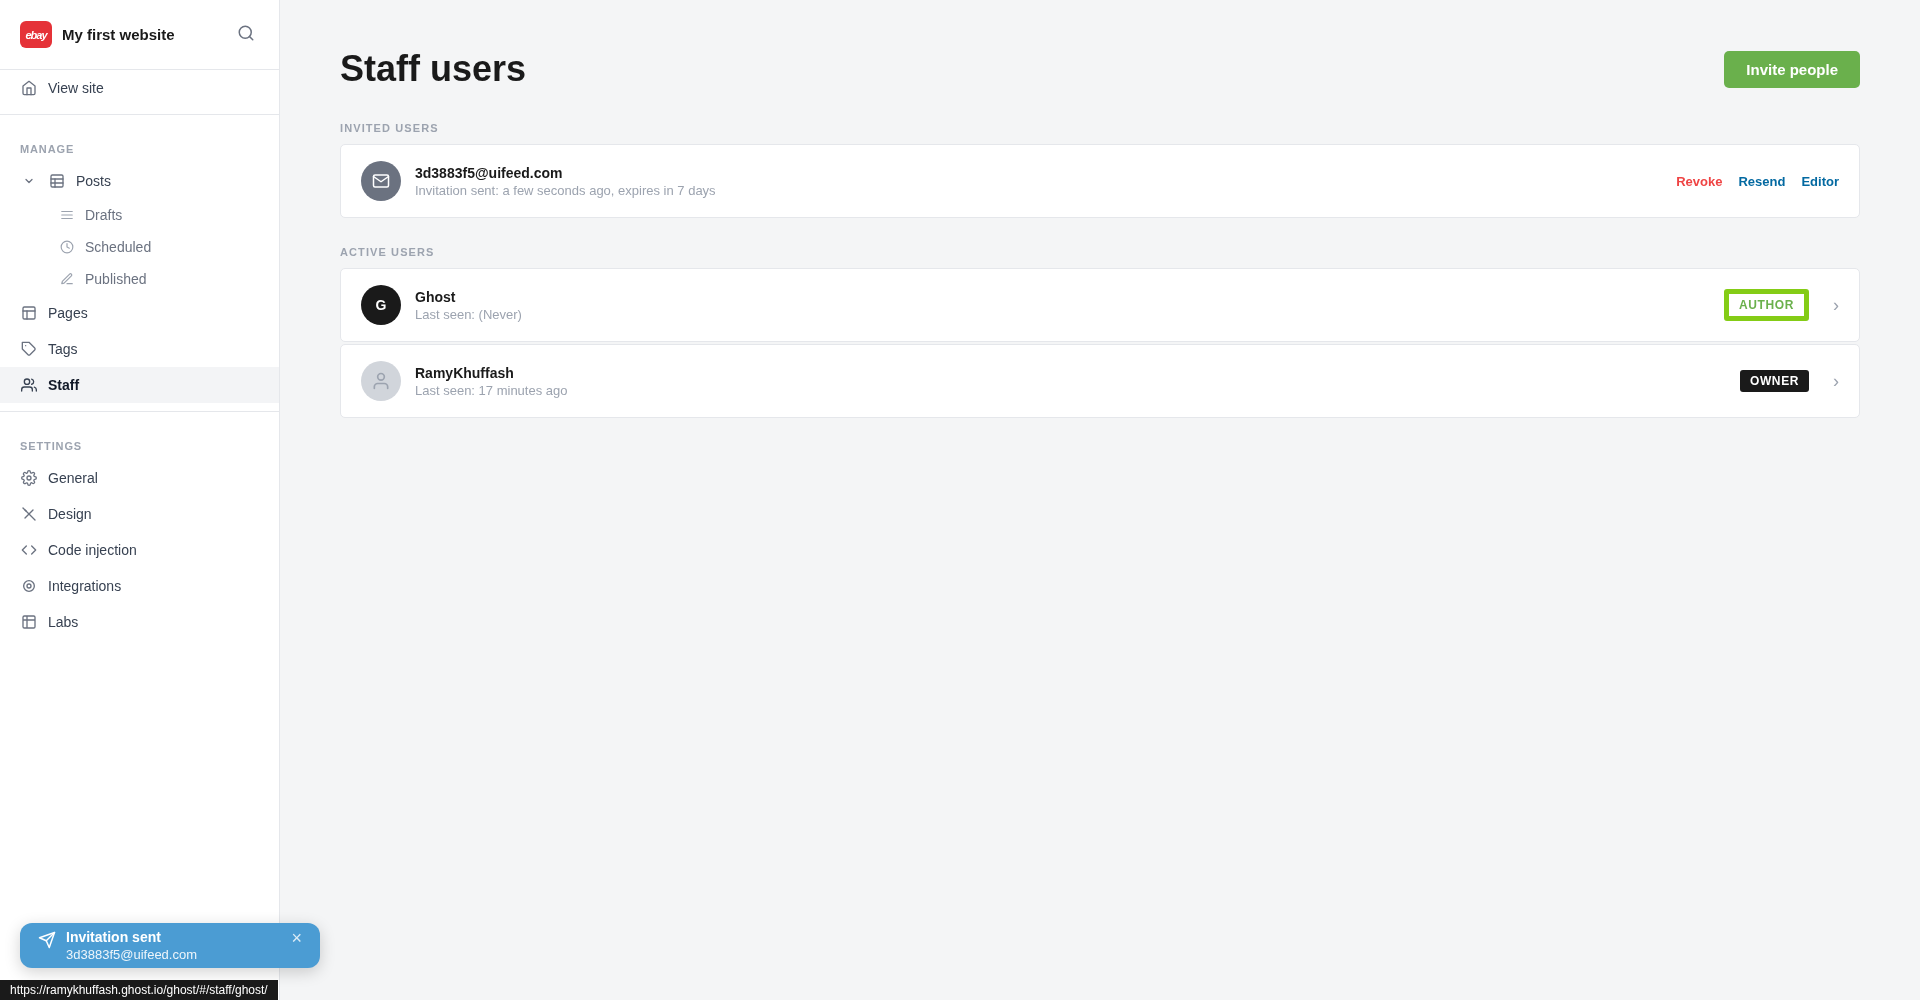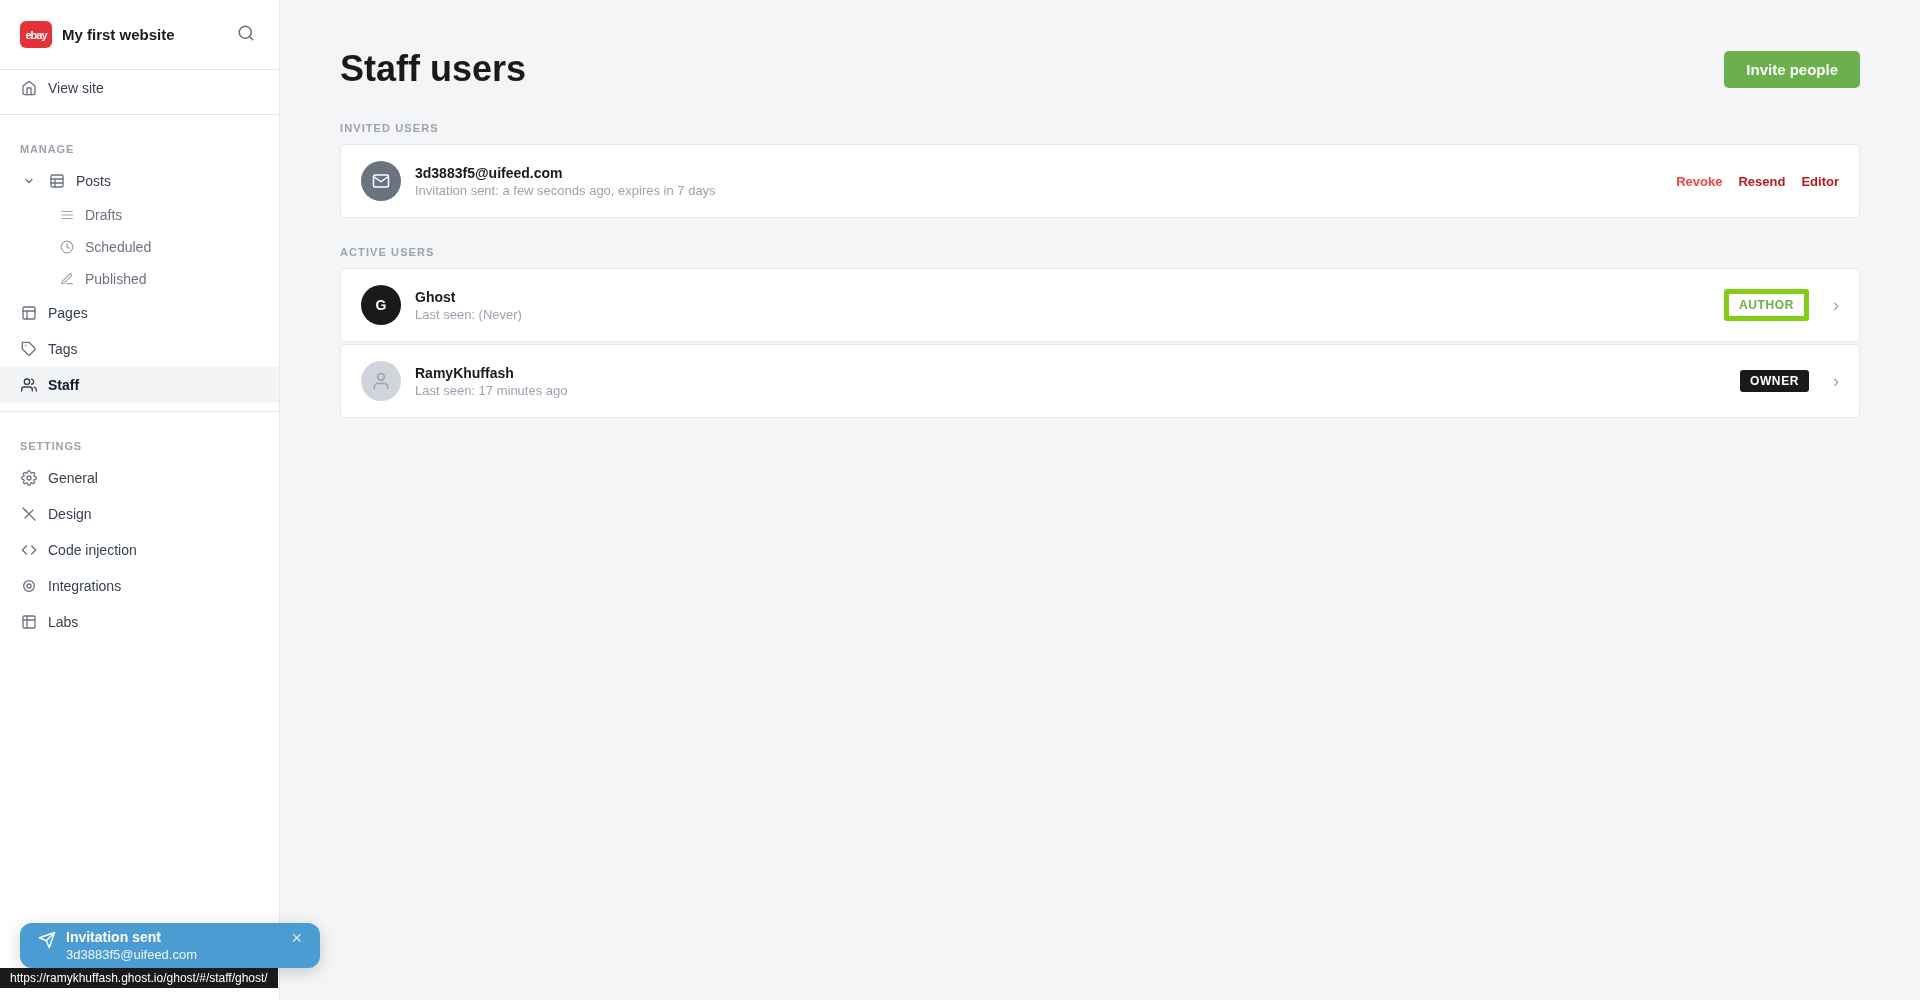--- a/index.html
+++ b/index.html
@@ -33,20 +33,21 @@
       height: 27px;
       background: #e53238;
       border-radius: 6px;
       display: flex;
       align-items: center;
       justify-content: center;
       color: white;
       font-weight: 900;
       font-size: 11px;
       letter-spacing: -1px;
+      font-style: italic;
     }
     .site-name {
       font-size: 15px;
       font-weight: 600;
       color: #1a1a1a;
     }
     .search-icon-btn {
       background: none;
       border: none;
       cursor: pointer;
@@ -205,21 +206,21 @@
 
     .user-actions {
       display: flex;
       align-items: center;
       gap: 16px;
       margin-left: 26px;
     }
     .action-link {
       font-size: 13px;
       font-weight: 600;
-      color: #b91c1c;
+      color: #0369a1;
       cursor: pointer;
       background: none;
       border: none;
       text-decoration: none;
       transition: color 0.15s;
     }
     .action-link.danger { color: #ef4444; }
 
     .role-badge {
       font-size: 12px;
@@ -284,21 +285,21 @@
       cursor: pointer;
       font-size: 18px;
       opacity: 0.8;
       padding: 0;
       line-height: 1;
     }
 
     
     .status-bar {
       position: fixed;
-      bottom: 12px;
+      bottom: 0;
       left: 0;
       background: #1a1a1a;
       color: #fff;
       font-size: 12px;
       padding: 3px 10px;
       z-index: 200;
       max-width: 320px;
       white-space: nowrap;
       overflow: hidden;
       text-overflow: ellipsis;

